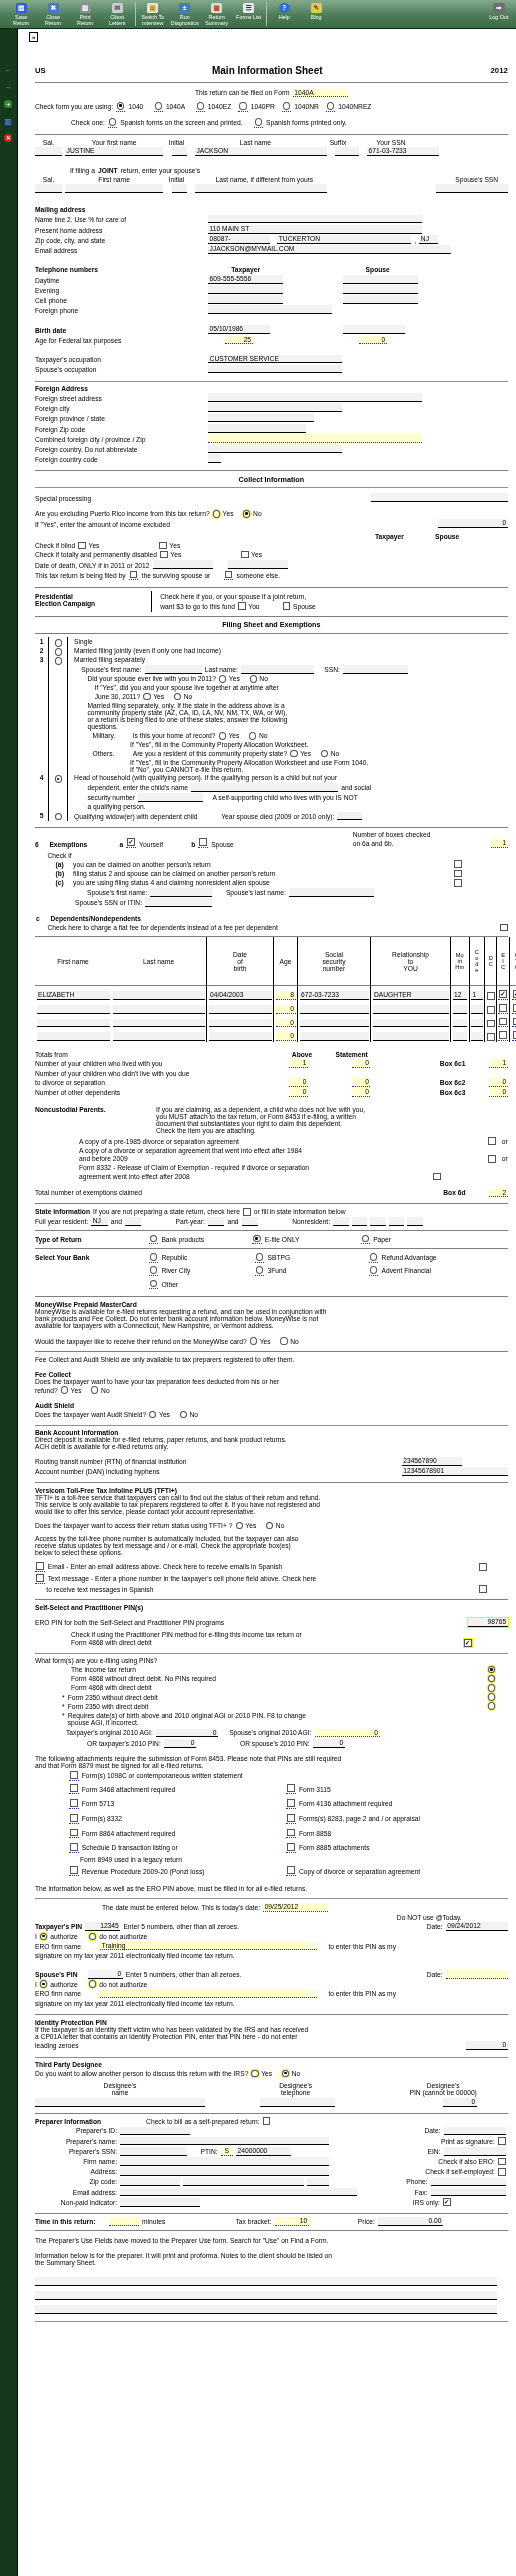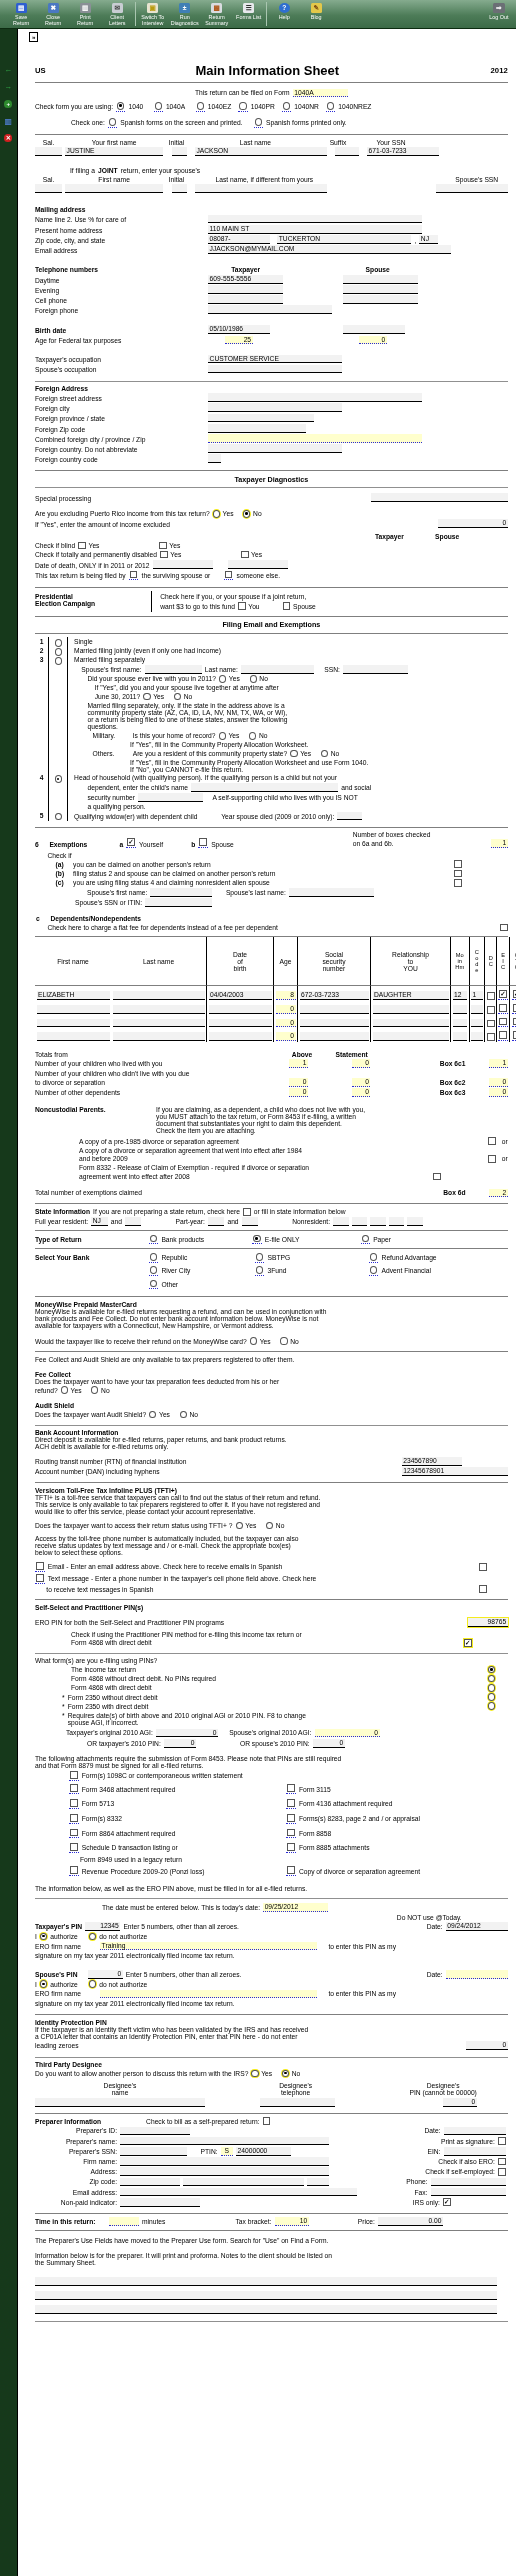--- a/index.html
+++ b/index.html
@@ -104,21 +104,21 @@
       <span class="si" style="color:#4a78c2">▥</span>
       <span class="scirc" style="background:#cf1f1f">✕</span>
     </div>
   </div>
 
   <div class="page">
     <div class="ptab">»</div>
 
     <div class="r rc" style="margin-top:32px">
       <span class="b" style="font-size:7.7px">US</span>
-      <span class="b ml ctr" style="font-size:13px;margin-right:auto;position:absolute;left:0;right:0;pointer-events:none">Main Information Sheet</span>
+      <span class="b ml ctr" style="font-size:10px;margin-right:auto;position:absolute;left:0;right:0;pointer-events:none">Main Information Sheet</span>
       <span class="b ml" style="font-size:7.7px">2012</span>
     </div>
     <hr class="h3" style="margin-top:7.2px">
 
     <div class="r rc" style="justify-content:center;margin-top:5.2px">
       <span>This return can be filed on Form</span>
       <span class="in cal" style="width:52px">1040A</span>
     </div>
     <div class="r rc" style="margin-top:4.1px">
       <span>Check form you are using:</span>
@@ -288,21 +288,21 @@
     <div class="r">
         <span style="width:170px">Foreign country.  Do not abbreviate</span>
         <span class="in" style="width:131px"></span>
       </div>
     <div class="r">
         <span style="width:170px">Foreign country code</span>
         <span class="in" style="width:10.3px"></span>
       </div>
 
     <hr class="h3" style="margin-top:7.2px">
-    <div class="b ctr" style="font-size:7.2px;margin:3.1px 0">Taxpayer Diagnostics</div>
+    <div class="b ctr" style="font-size:7.2px;margin:3.1px 0">Collect Information</div>
     <hr class="h1">
 
     <div class="r" style="margin-top:5.2px">
         <span>Special processing</span>
         <span class="in ml" style="width:134px"></span>
       </div>
 
     <div class="r rc" style="margin-top:8.2px">
       <span>Are you excluding Puerto Rico income from this tax return?</span>
       <span class="ml r rc" style="margin:0;gap:2.6px">
@@ -372,21 +372,21 @@
           <span class="ml r rc" style="margin:0;gap:2.6px">
               <span class="ck"></span>
               <span>You</span>
               <span class="ck" style="margin-left:20.6px"></span>
               <span>Spouse</span>
             </span>
         </div>
       </div>
     </div>
     <hr class="h3">
-    <div class="b ctr" style="font-size:7.2px;margin:3.1px 0">Filing Email and Exemptions</div>
+    <div class="b ctr" style="font-size:7.2px;margin:3.1px 0">Filing Sheet and Exemptions</div>
     <hr class="h3">
 
     <div style="margin-top:2.1px">
       <div class="fsr">
           <div class="fsc1">1</div>
           <div class="fsc2">
             <span class="rd"></span>
           </div>
           <div class="fsc3">Single</div>
         </div>

